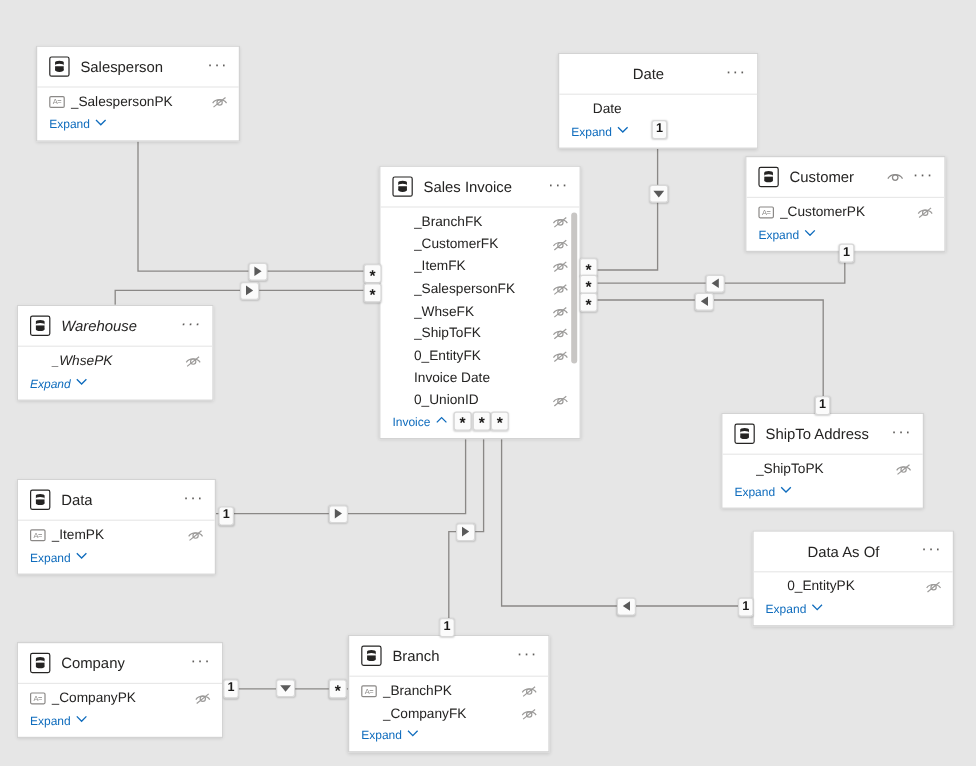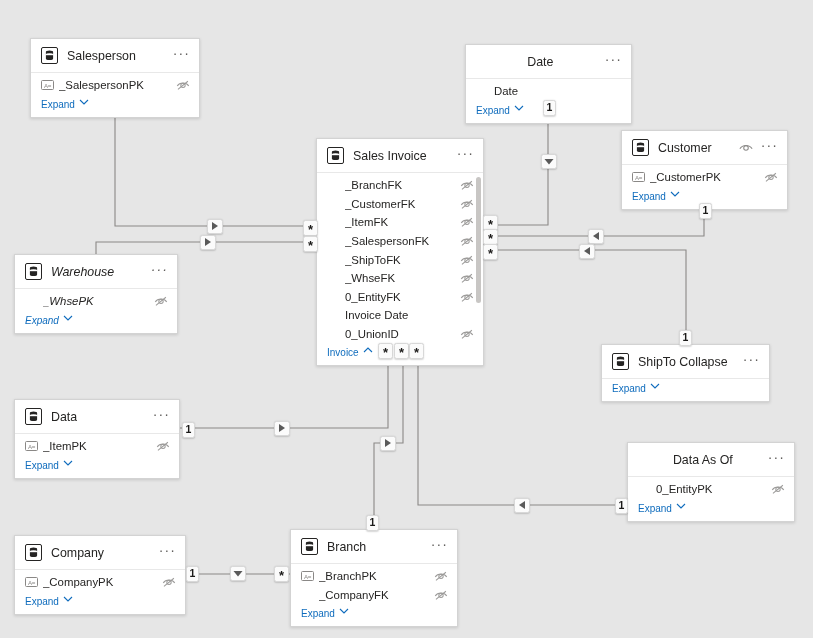--- a/index.html
+++ b/index.html
@@ -262,32 +262,32 @@
           <span class="eye-off">
             <svg width="14" height="12" viewBox="0 0 16 13">
               <path d="M1.4 7.6 C4.2 3.2 11.8 3.2 14.6 7.6" stroke="#605e5c" stroke-width="1.15" fill="none"></path>
               <circle cx="8" cy="6.9" r="2.5" stroke="#605e5c" stroke-width="1.15" fill="none"></circle>
               <line x1="2.2" y1="11.4" x2="13.6" y2="2.2" stroke="#605e5c" stroke-width="1.15"></line>
             </svg>
           </span>
         </div>
         <div class="fld">
           <span class="fld-indent"></span>
+          <span class="fld-name">_WhseFK</span>
+          <span class="eye-off">
+            <svg width="14" height="12" viewBox="0 0 16 13">
+              <path d="M1.4 7.6 C4.2 3.2 11.8 3.2 14.6 7.6" stroke="#605e5c" stroke-width="1.15" fill="none"></path>
+              <circle cx="8" cy="6.9" r="2.5" stroke="#605e5c" stroke-width="1.15" fill="none"></circle>
+              <line x1="2.2" y1="11.4" x2="13.6" y2="2.2" stroke="#605e5c" stroke-width="1.15"></line>
+            </svg>
+          </span>
+        </div>
+        <div class="fld">
+          <span class="fld-indent"></span>
           <span class="fld-name">_ShipToFK</span>
-          <span class="eye-off">
-            <svg width="14" height="12" viewBox="0 0 16 13">
-              <path d="M1.4 7.6 C4.2 3.2 11.8 3.2 14.6 7.6" stroke="#605e5c" stroke-width="1.15" fill="none"></path>
-              <circle cx="8" cy="6.9" r="2.5" stroke="#605e5c" stroke-width="1.15" fill="none"></circle>
-              <line x1="2.2" y1="11.4" x2="13.6" y2="2.2" stroke="#605e5c" stroke-width="1.15"></line>
-            </svg>
-          </span>
-        </div>
-        <div class="fld">
-          <span class="fld-indent"></span>
-          <span class="fld-name">_WhseFK</span>
           <span class="eye-off">
             <svg width="14" height="12" viewBox="0 0 16 13">
               <path d="M1.4 7.6 C4.2 3.2 11.8 3.2 14.6 7.6" stroke="#605e5c" stroke-width="1.15" fill="none"></path>
               <circle cx="8" cy="6.9" r="2.5" stroke="#605e5c" stroke-width="1.15" fill="none"></circle>
               <line x1="2.2" y1="11.4" x2="13.6" y2="2.2" stroke="#605e5c" stroke-width="1.15"></line>
             </svg>
           </span>
         </div>
         <div class="fld">
           <span class="fld-indent"></span>
@@ -410,23 +410,36 @@
       <div class="tbl-head">
         <span class="tbl-icon">
           <svg width="11" height="11" viewBox="0 0 11 11">
             <ellipse cx="5.5" cy="2.1" rx="3.6" ry="1.5" fill="#252423"></ellipse>
             <rect x="1.9" y="2.1" width="7.2" height="2.3" fill="#252423"></rect>
             <ellipse cx="5.5" cy="4.6" rx="3.6" ry="1.4" fill="#fff"></ellipse>
             <rect x="1.9" y="5.2" width="7.2" height="3.2" fill="#252423"></rect>
             <ellipse cx="5.5" cy="8.4" rx="3.6" ry="1.5" fill="#252423"></ellipse>
           </svg>
         </span>
-        <span class="tbl-title">ShipTo Collapse</span>
-        <span class="head-spacer"></span>
-        <span class="ellipsis">···</span>
+        <span class="tbl-title">ShipTo Address</span>
+        <span class="head-spacer"></span>
+        <span class="ellipsis">···</span>
+      </div>
+      <div class="tbl-body">
+        <div class="fld">
+          <span class="fld-indent"></span>
+          <span class="fld-name">_ShipToPK</span>
+          <span class="eye-off">
+            <svg width="14" height="12" viewBox="0 0 16 13">
+              <path d="M1.4 7.6 C4.2 3.2 11.8 3.2 14.6 7.6" stroke="#605e5c" stroke-width="1.15" fill="none"></path>
+              <circle cx="8" cy="6.9" r="2.5" stroke="#605e5c" stroke-width="1.15" fill="none"></circle>
+              <line x1="2.2" y1="11.4" x2="13.6" y2="2.2" stroke="#605e5c" stroke-width="1.15"></line>
+            </svg>
+          </span>
+        </div>
       </div>
       <div class="tbl-foot">
         <span>Expand</span>
         <span class="chev">
           <svg width="10" height="7" viewBox="0 0 10 7">
             <path d="M1 1 L5 5 L9 1" stroke="#0f6cbd" stroke-width="1.1" fill="none"></path>
           </svg>
         </span>
       </div>
     </div>

